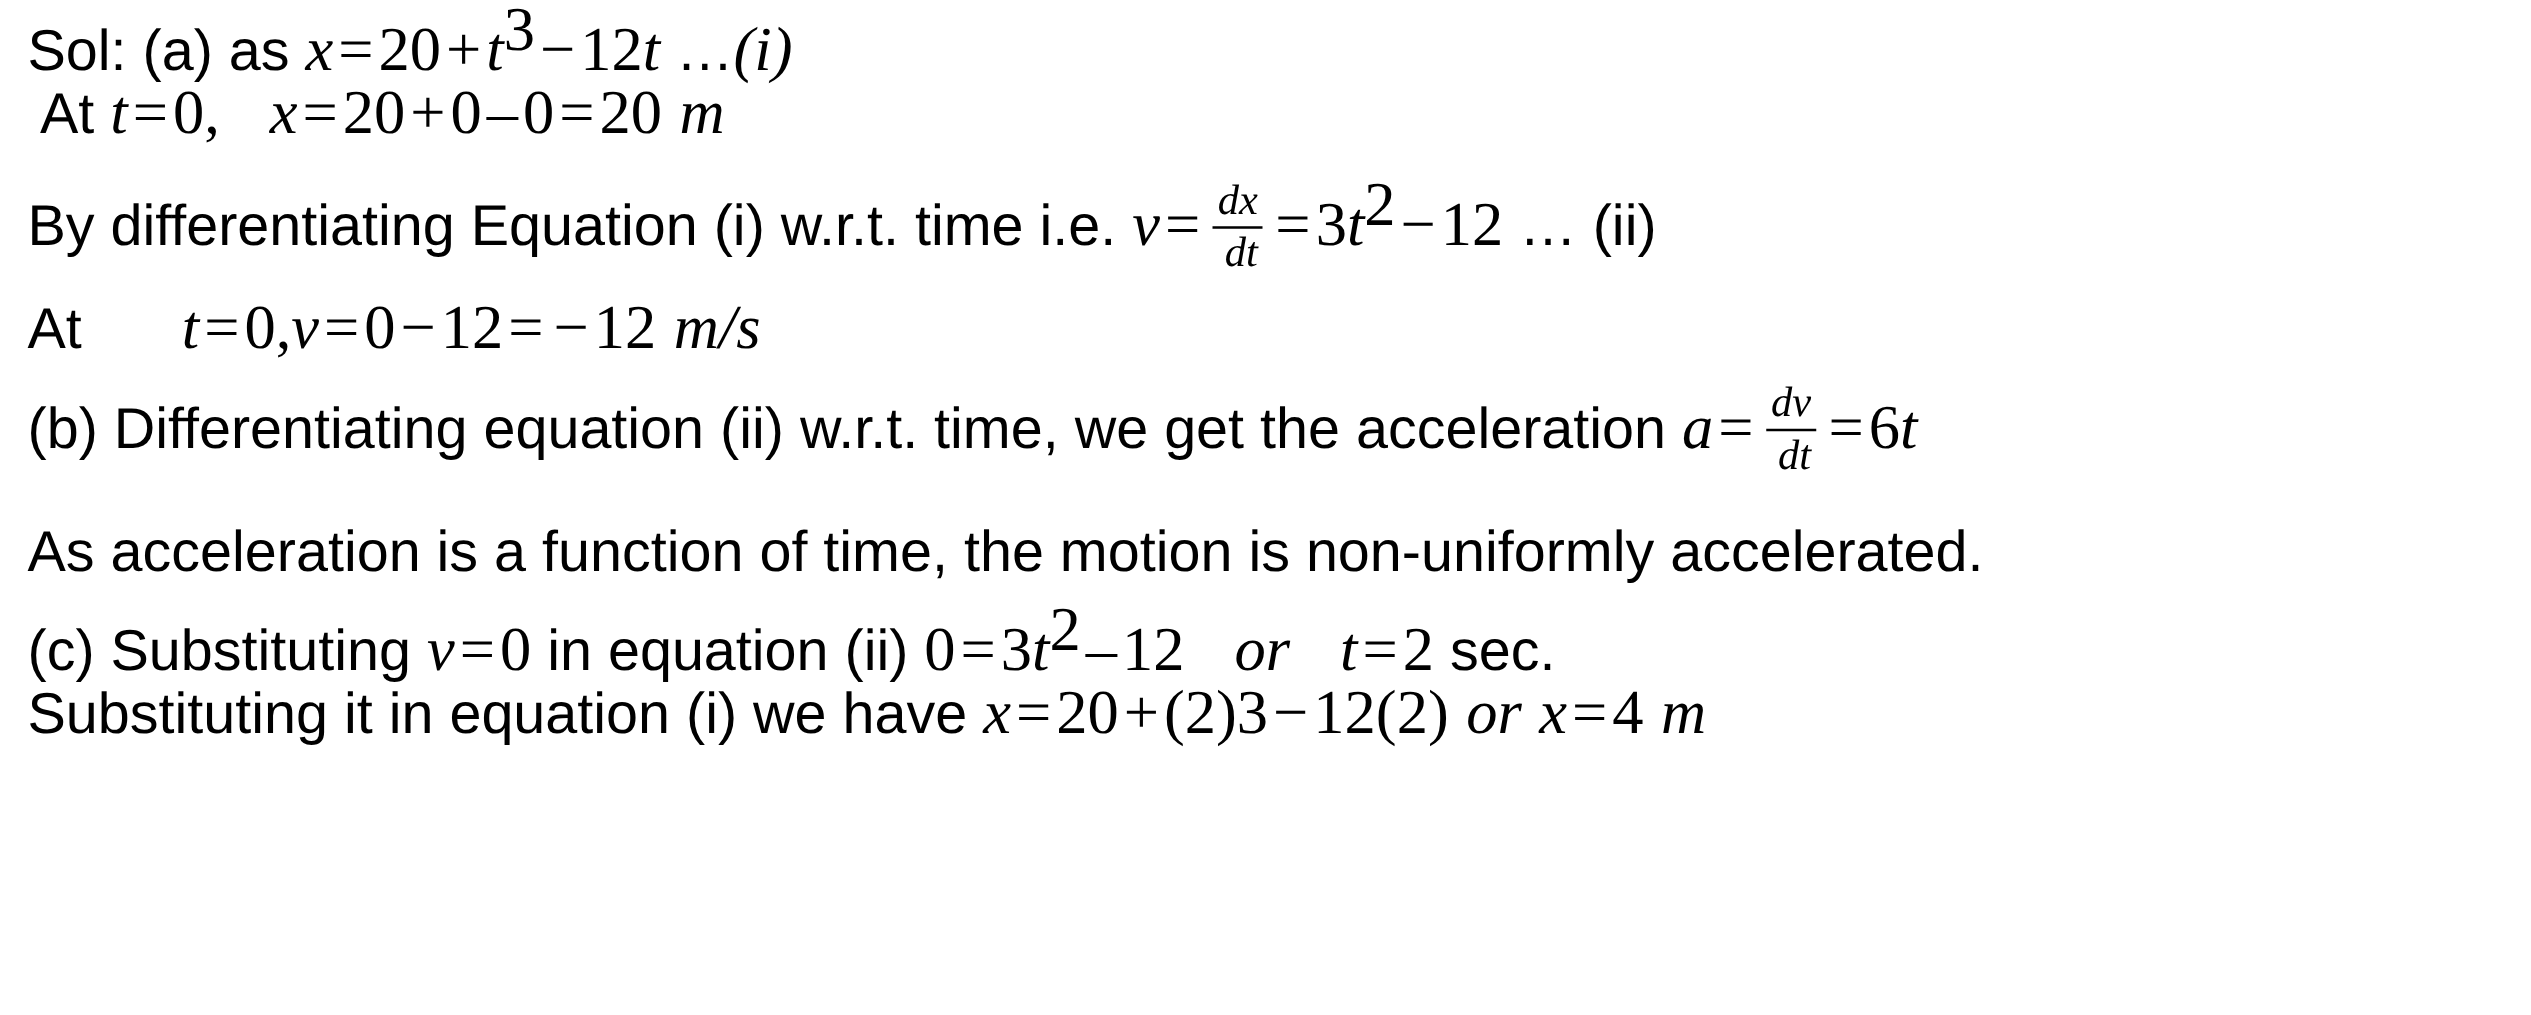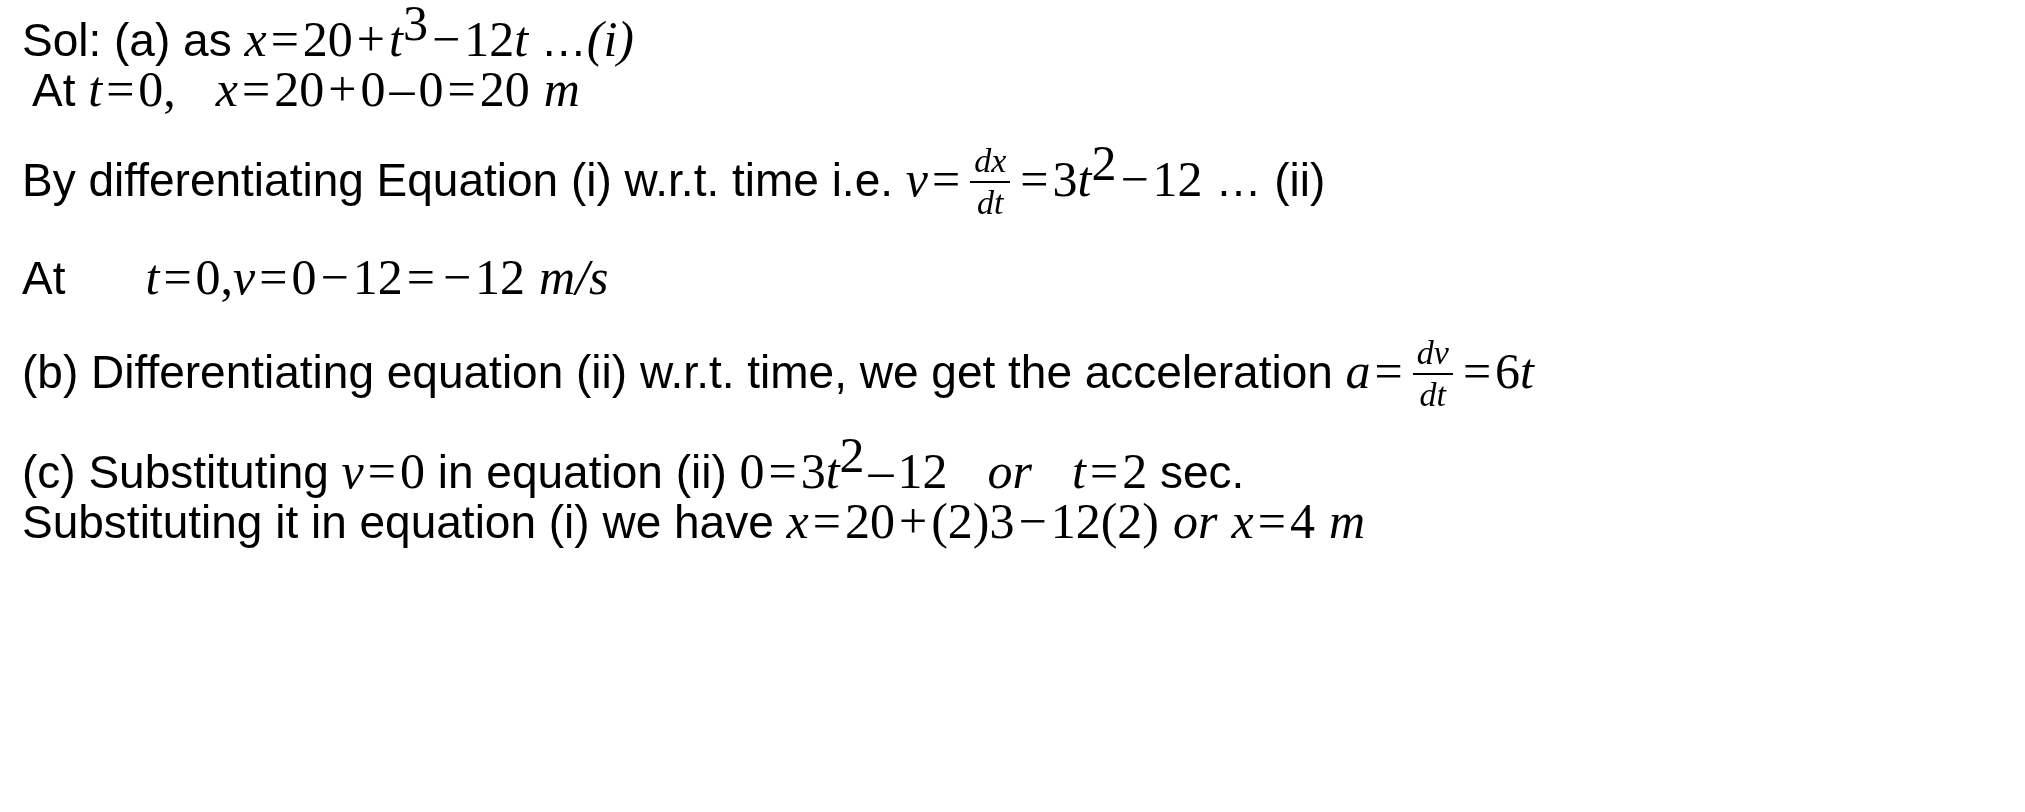--- a/index.html
+++ b/index.html
@@ -22,22 +22,22 @@
   }
   .line {
     font-size: 46px;
     line-height: 1.0;
     white-space: nowrap;
     display: block;
   }
   .l1 { margin-top: 6px; }
   .l2 { padding-left: 10px; }
   .l3 { margin-top: 30px; }
-  .l4 { margin-top: 28px; }
-  .l5 { margin-top: 34px; }
+  .l4 { margin-top: 12px; }
+  .l5 { margin-top: 20px; }
   .l6 { margin-top: 32px; }
   .l7 { margin-top: 30px; }
   .l8 { }
 
   .mi {
     font-family: "Liberation Serif", serif;
     font-style: italic;
     font-size: 50px;
   }
   .mn {
@@ -52,21 +52,21 @@
     padding: 0 4px;
   }
   sup {
     font-size: 0.58em;
     vertical-align: super;
     line-height: 0;
   }
   .frac {
     display: inline-block;
     vertical-align: middle;
-    text-align: center;
+    text-align: right;
     font-family: "Liberation Serif", serif;
     font-style: italic;
     font-size: 34px;
     line-height: 1.12;
     margin: 0 6px;
     position: relative;
     top: -2px;
   }
   .frac .num {
     display: block;
@@ -83,15 +83,16 @@
 </style>
 </head>
 <body>
 
 <div class="page">
   <div class="line l1"><span class="txt">Sol:  (a)   as </span><span class="mi">x</span><span class="op">=</span><span class="mn">20</span><span class="op">+</span><span class="mi">t</span><sup class="mn">3</sup><span class="op">−</span><span class="mn">12</span><span class="mi">t</span><span class="txt">   …</span><span class="mi">(i)</span></div>
   <div class="line l2"><span class="txt">At </span><span class="mi">t</span><span class="op">=</span><span class="mn">0,</span><span class="sp-lg"></span><span class="mi">x</span><span class="op">=</span><span class="mn">20</span><span class="op">+</span><span class="mn">0</span><span class="op">–</span><span class="mn">0</span><span class="op">=</span><span class="mn">20</span><span class="sp"></span><span class="mi">m</span></div>
   <div class="line l3"><span class="txt">By differentiating Equation (i) w.r.t. time i.e.  </span><span class="mi">v</span><span class="op">=</span><span class="frac"><span class="num">dx</span><span class="den">dt</span></span><span class="op">=</span><span class="mn">3</span><span class="mi">t</span><sup class="mn">2</sup><span class="op">−</span><span class="mn">12</span><span class="txt">  … (ii)</span></div>
   <div class="line l4"><span class="txt">At</span><span class="sp-lg"></span><span class="sp-lg"></span><span class="mi">t</span><span class="op">=</span><span class="mn">0,</span><span class="mi">v</span><span class="op">=</span><span class="mn">0</span><span class="op">−</span><span class="mn">12</span><span class="op">=</span><span class="op">−</span><span class="mn">12</span><span class="sp"></span><span class="mi">m/s</span></div>
   <div class="line l5"><span class="txt">(b) Differentiating equation (ii) w.r.t. time, we get the acceleration </span><span class="mi">a</span><span class="op">=</span><span class="frac"><span class="num">dv</span><span class="den">dt</span></span><span class="op">=</span><span class="mn">6</span><span class="mi">t</span></div>
+  <div class="line l6"><span class="txt">As acceleration is a function of time, the motion is non-uniformly accelerated.</span></div>
   <div class="line l7"><span class="txt">(c) Substituting </span><span class="mi">v</span><span class="op">=</span><span class="mn">0</span><span class="txt"> in equation (ii) </span><span class="mn">0</span><span class="op">=</span><span class="mn">3</span><span class="mi">t</span><sup class="mn">2</sup><span class="op">–</span><span class="mn">12</span><span class="sp-lg"></span><span class="mi">or</span><span class="sp-lg"></span><span class="mi">t</span><span class="op">=</span><span class="mn">2</span><span class="txt"> sec.</span></div>
   <div class="line l8"><span class="txt">Substituting it in equation (i) we have </span><span class="mi">x</span><span class="op">=</span><span class="mn">20</span><span class="op">+</span><span class="mn">(2)3</span><span class="op">−</span><span class="mn">12(2)</span><span class="sp"></span><span class="mi">or</span><span class="sp"></span><span class="mi">x</span><span class="op">=</span><span class="mn">4</span><span class="sp"></span><span class="mi">m</span></div>
 </div>
 
 </body></html>

